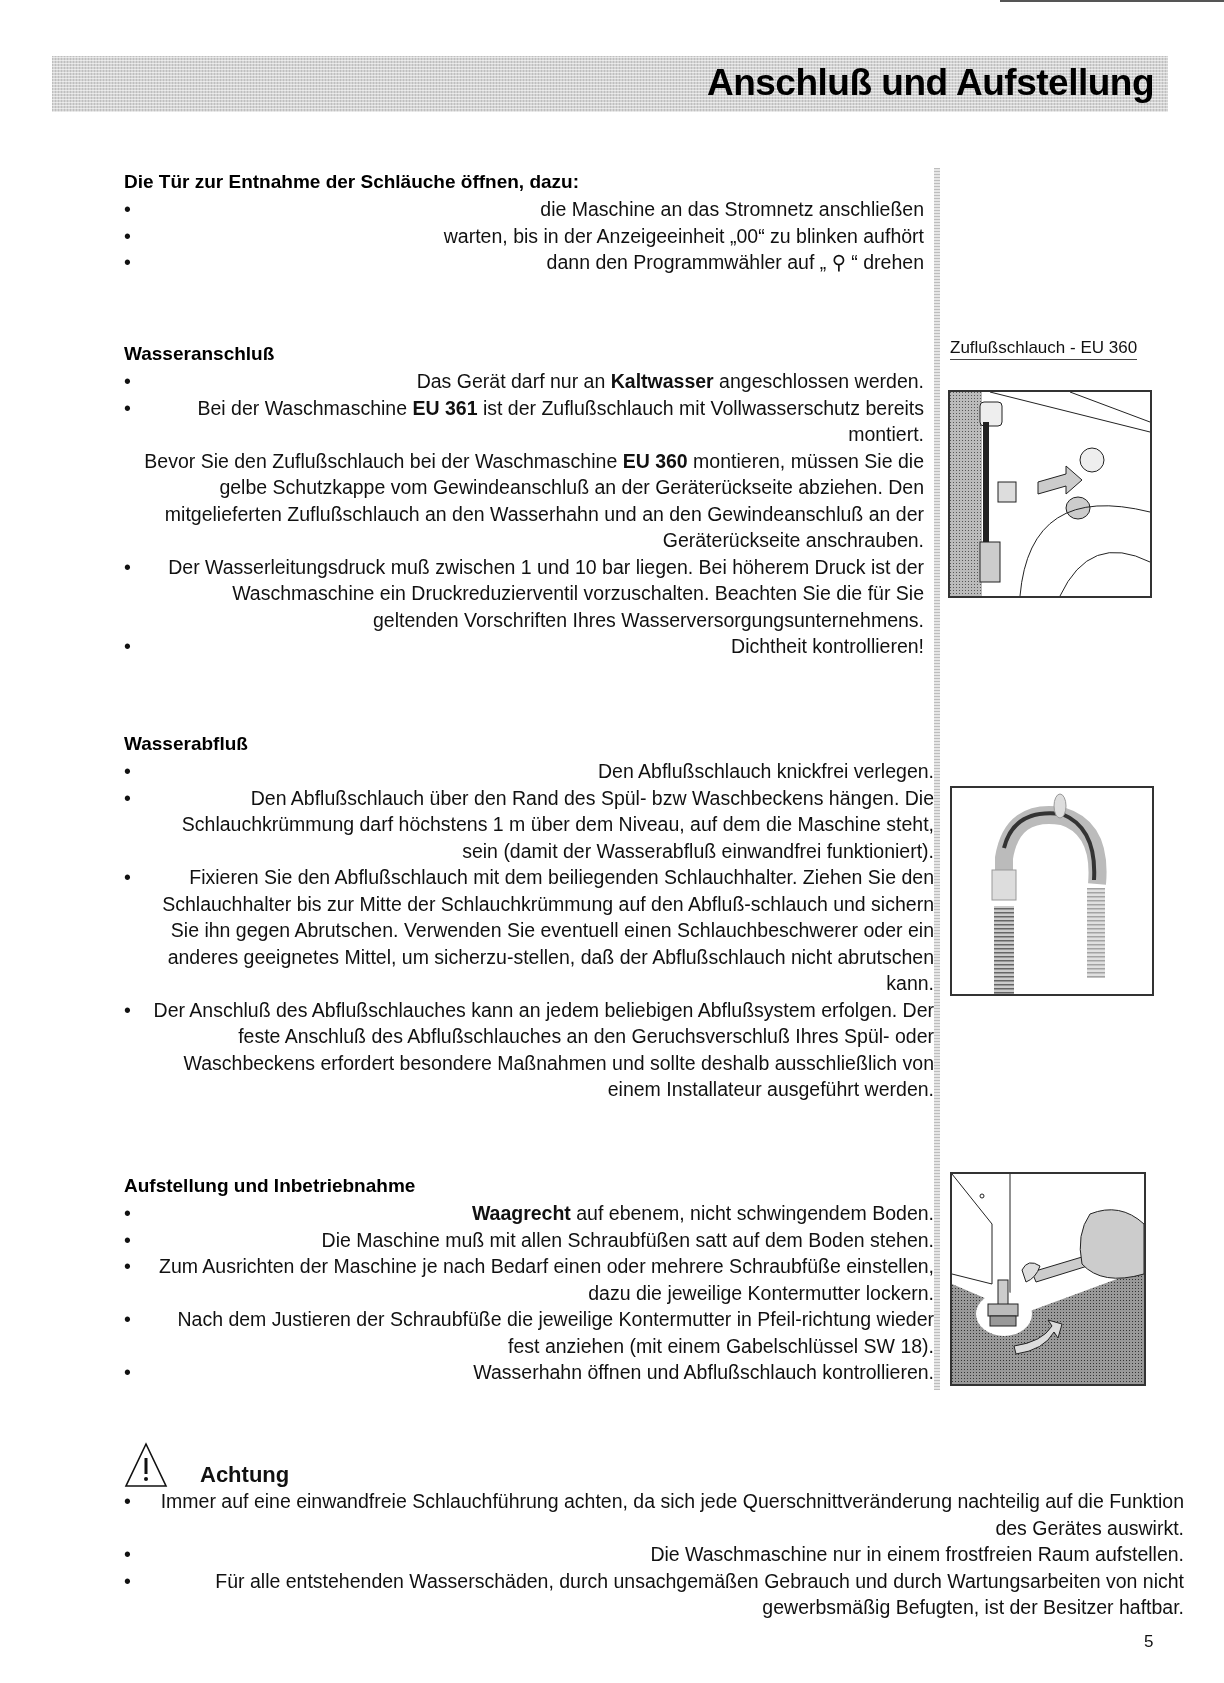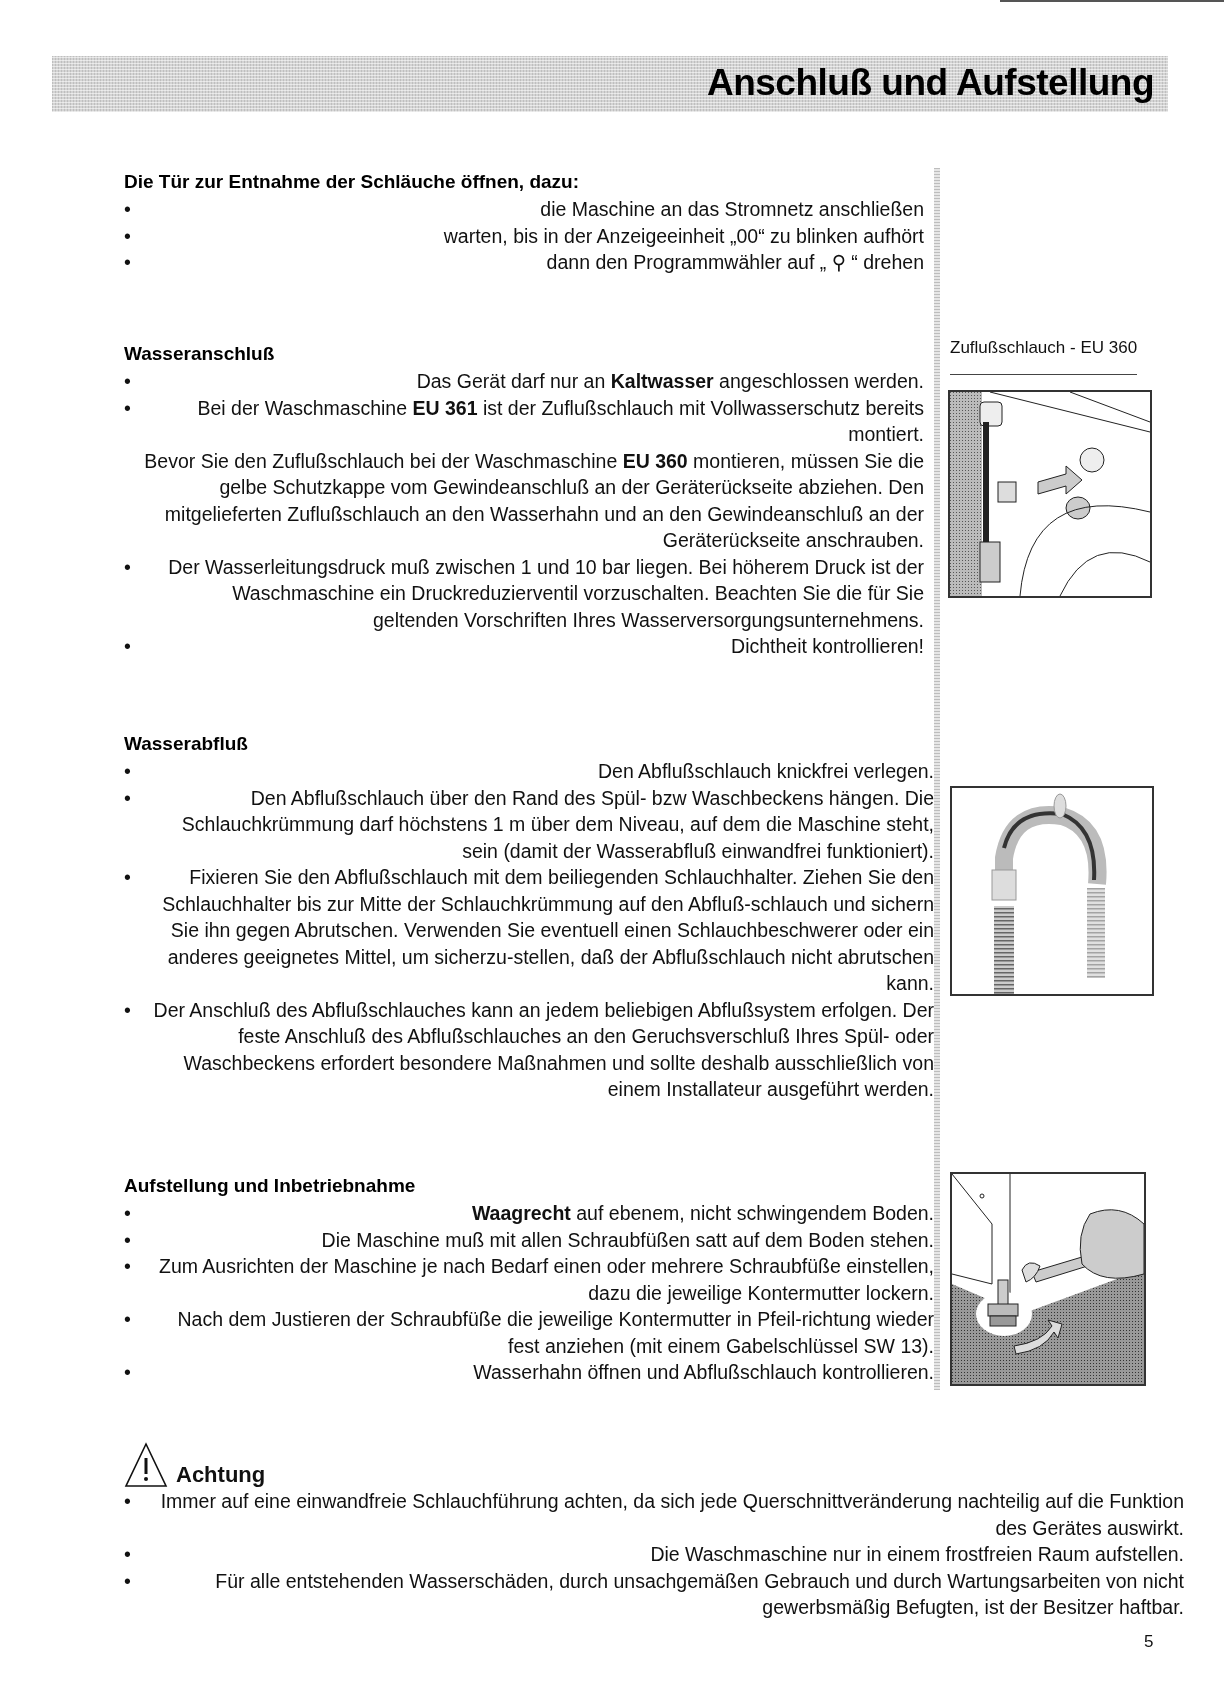--- a/index.html
+++ b/index.html
@@ -33,24 +33,24 @@
     ul.bullets li {
       position: relative; padding-left: 20px; font-size: 19.5px; line-height: 26.5px; color: #111;
     }
     ul.bullets li::before {
       content: "\2022"; position: absolute; left: 0; top: 0;
     }
     b { font-weight: bold; }
     .fig-frame { position: absolute; border: 2px solid #333; background: #fff; overflow: hidden; }
     .caption {
       position: absolute; left: 950px; top: 338px; font-size: 17px; color: #111;
-      border-bottom: 1px solid #444; padding-bottom: 16px;
+      border-bottom: 1px solid #444; padding-bottom: 1px;
     }
     .warn { position: absolute; left: 124px; top: 1438px; width: 1060px; }
-    .warn-head { display: flex; align-items: flex-end; height: 50px; }
+    .warn-head { display: flex; align-items: flex-end; height: 50px; gap: 24px; }
     .warn-head h2 { margin: 0 0 0 8px; font-size: 22px; font-weight: bold; }
     .page-number { position: absolute; left: 1144px; top: 1632px; font-size: 17px; }
   </style>
 </head>
 <body>
 
 <div class="top-rule"></div>
 
 <div class="banner">
   <div class="banner-title">Anschluß und Aufstellung</div>
@@ -129,21 +129,21 @@
     <ellipse cx="108" cy="18" rx="6" ry="12" fill="#ddd" stroke="#999"></ellipse>
   </svg>
 </div>
 
 <div class="section" style="top:1172px;width:810px;">
   <h2>Aufstellung und Inbetriebnahme</h2>
   <ul class="bullets">
     <li><b>Waagrecht</b><span> auf ebenem, nicht schwingendem Boden.</span></li>
     <li>Die Maschine muß mit allen Schraubfüßen satt auf dem Boden stehen.</li>
     <li>Zum Ausrichten der Maschine je nach Bedarf einen oder mehrere Schraubfüße einstellen, dazu die jeweilige Kontermutter lockern.</li>
-    <li>Nach dem Justieren der Schraubfüße die jeweilige Kontermutter in Pfeil-richtung wieder fest anziehen (mit einem Gabelschlüssel SW 13).</li>
+    <li>Nach dem Justieren der Schraubfüße die jeweilige Kontermutter in Pfeil-richtung wieder fest anziehen (mit einem Gabelschlüssel SW 18).</li>
     <li>Wasserhahn öffnen und Abflußschlauch kontrollieren.</li>
   </ul>
 </div>
 
 <div class="fig-frame" style="left:950px;top:1172px;width:192px;height:210px;">
   <svg width="192" height="210" viewBox="0 0 192 210">
     <defs>
       <pattern id="floor" width="3" height="3" patternUnits="userSpaceOnUse">
         <rect width="3" height="3" fill="#999"></rect>
           <rect width="1" height="1" fill="#333"></rect>

